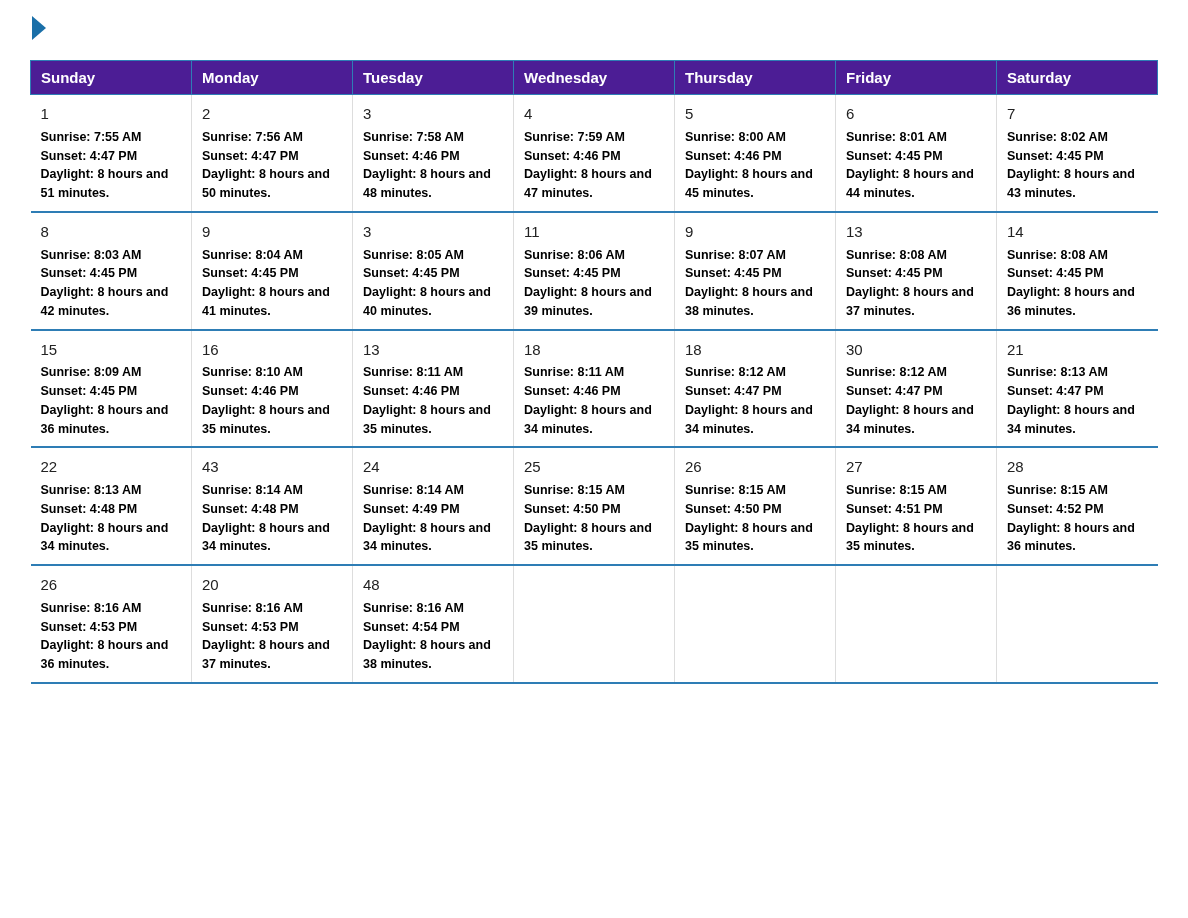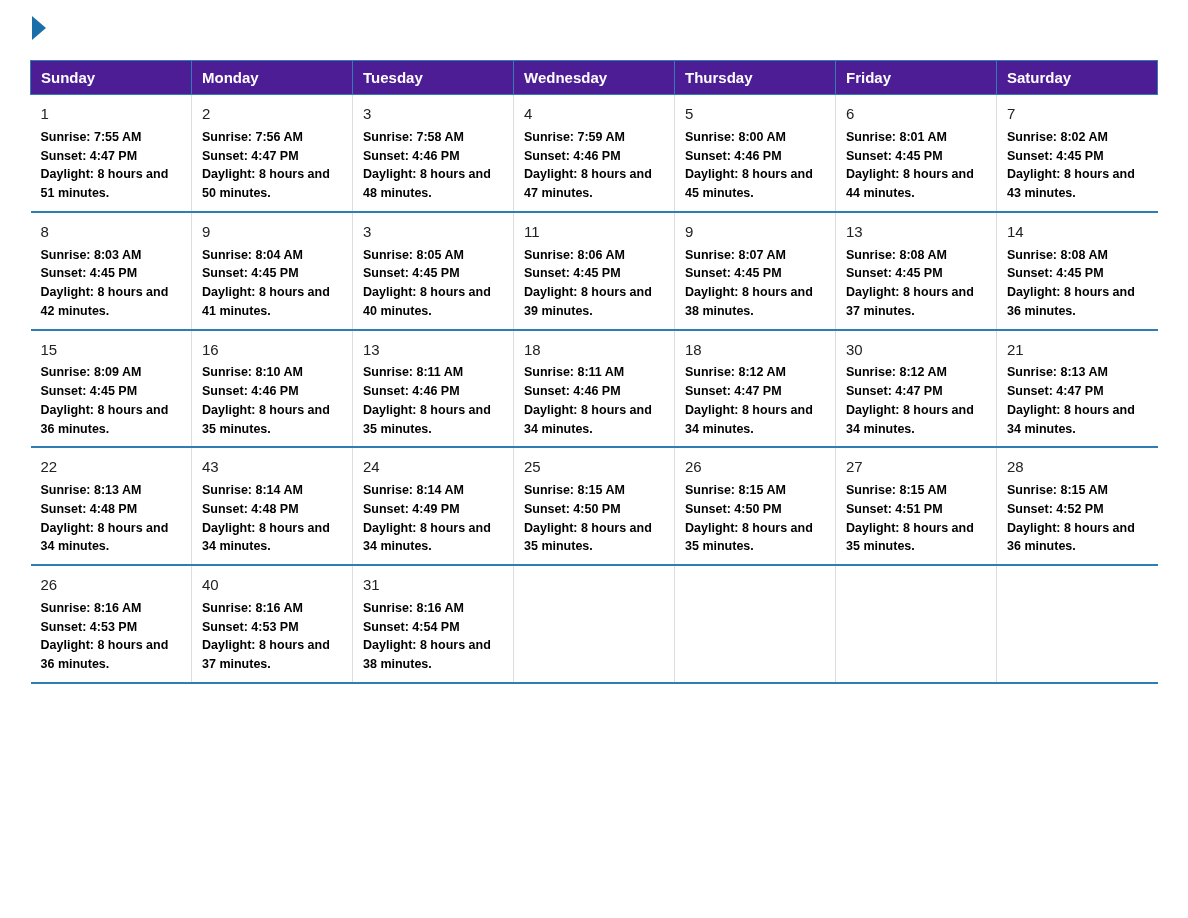--- a/index.html
+++ b/index.html
@@ -259,25 +259,25 @@
           <span class="day-num">28</span>
           <div class="day-info">Sunrise: 8:15 AM<br>Sunset: 4:52 PM<br>Daylight: 8 hours and 36 minutes.</div>
         </td>
       </tr>
       <tr>
         <td>
           <span class="day-num">26</span>
           <div class="day-info">Sunrise: 8:16 AM<br>Sunset: 4:53 PM<br>Daylight: 8 hours and 36 minutes.</div>
         </td>
         <td>
-          <span class="day-num">40</span>
+          <span class="day-num">20</span>
           <div class="day-info">Sunrise: 8:16 AM<br>Sunset: 4:53 PM<br>Daylight: 8 hours and 37 minutes.</div>
         </td>
         <td>
-          <span class="day-num">31</span>
+          <span class="day-num">48</span>
           <div class="day-info">Sunrise: 8:16 AM<br>Sunset: 4:54 PM<br>Daylight: 8 hours and 38 minutes.</div>
         </td>
         <td class="empty-cell"></td>
         <td class="empty-cell"></td>
         <td class="empty-cell"></td>
         <td class="empty-cell"></td>
       </tr>
     </tbody>
 </table>
 

